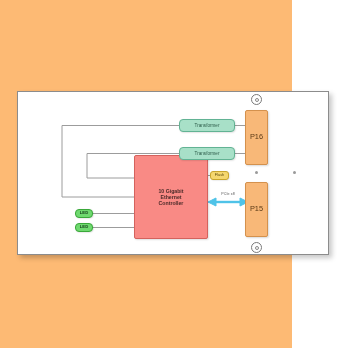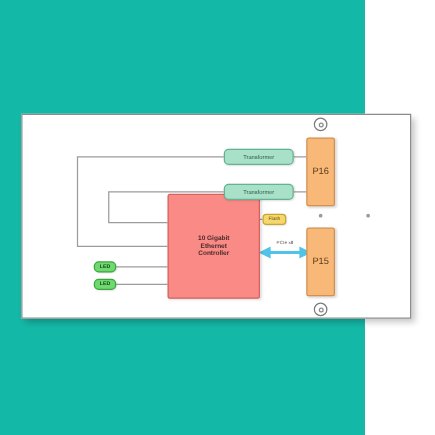--- a/index.html
+++ b/index.html
@@ -6,21 +6,21 @@
   html,body{margin:0;padding:0;}
   body{
     width:348px;height:348px;
     background:#ffffff;
     font-family:"Liberation Sans","DejaVu Sans",sans-serif;
     overflow:hidden;
   }
   #canvas{
     position:relative;
     width:292px;height:348px;
-    background:#14b8a6;
+    background:#fdba74;
   }
 
   
   .board{
     position:absolute;
     left:17px; top:91px;
     width:312px; height:164px;
     background:#ffffff;
     border:1px solid #8c8c8c;
     box-shadow:3px 3px 5px rgba(0,0,0,0.22);

